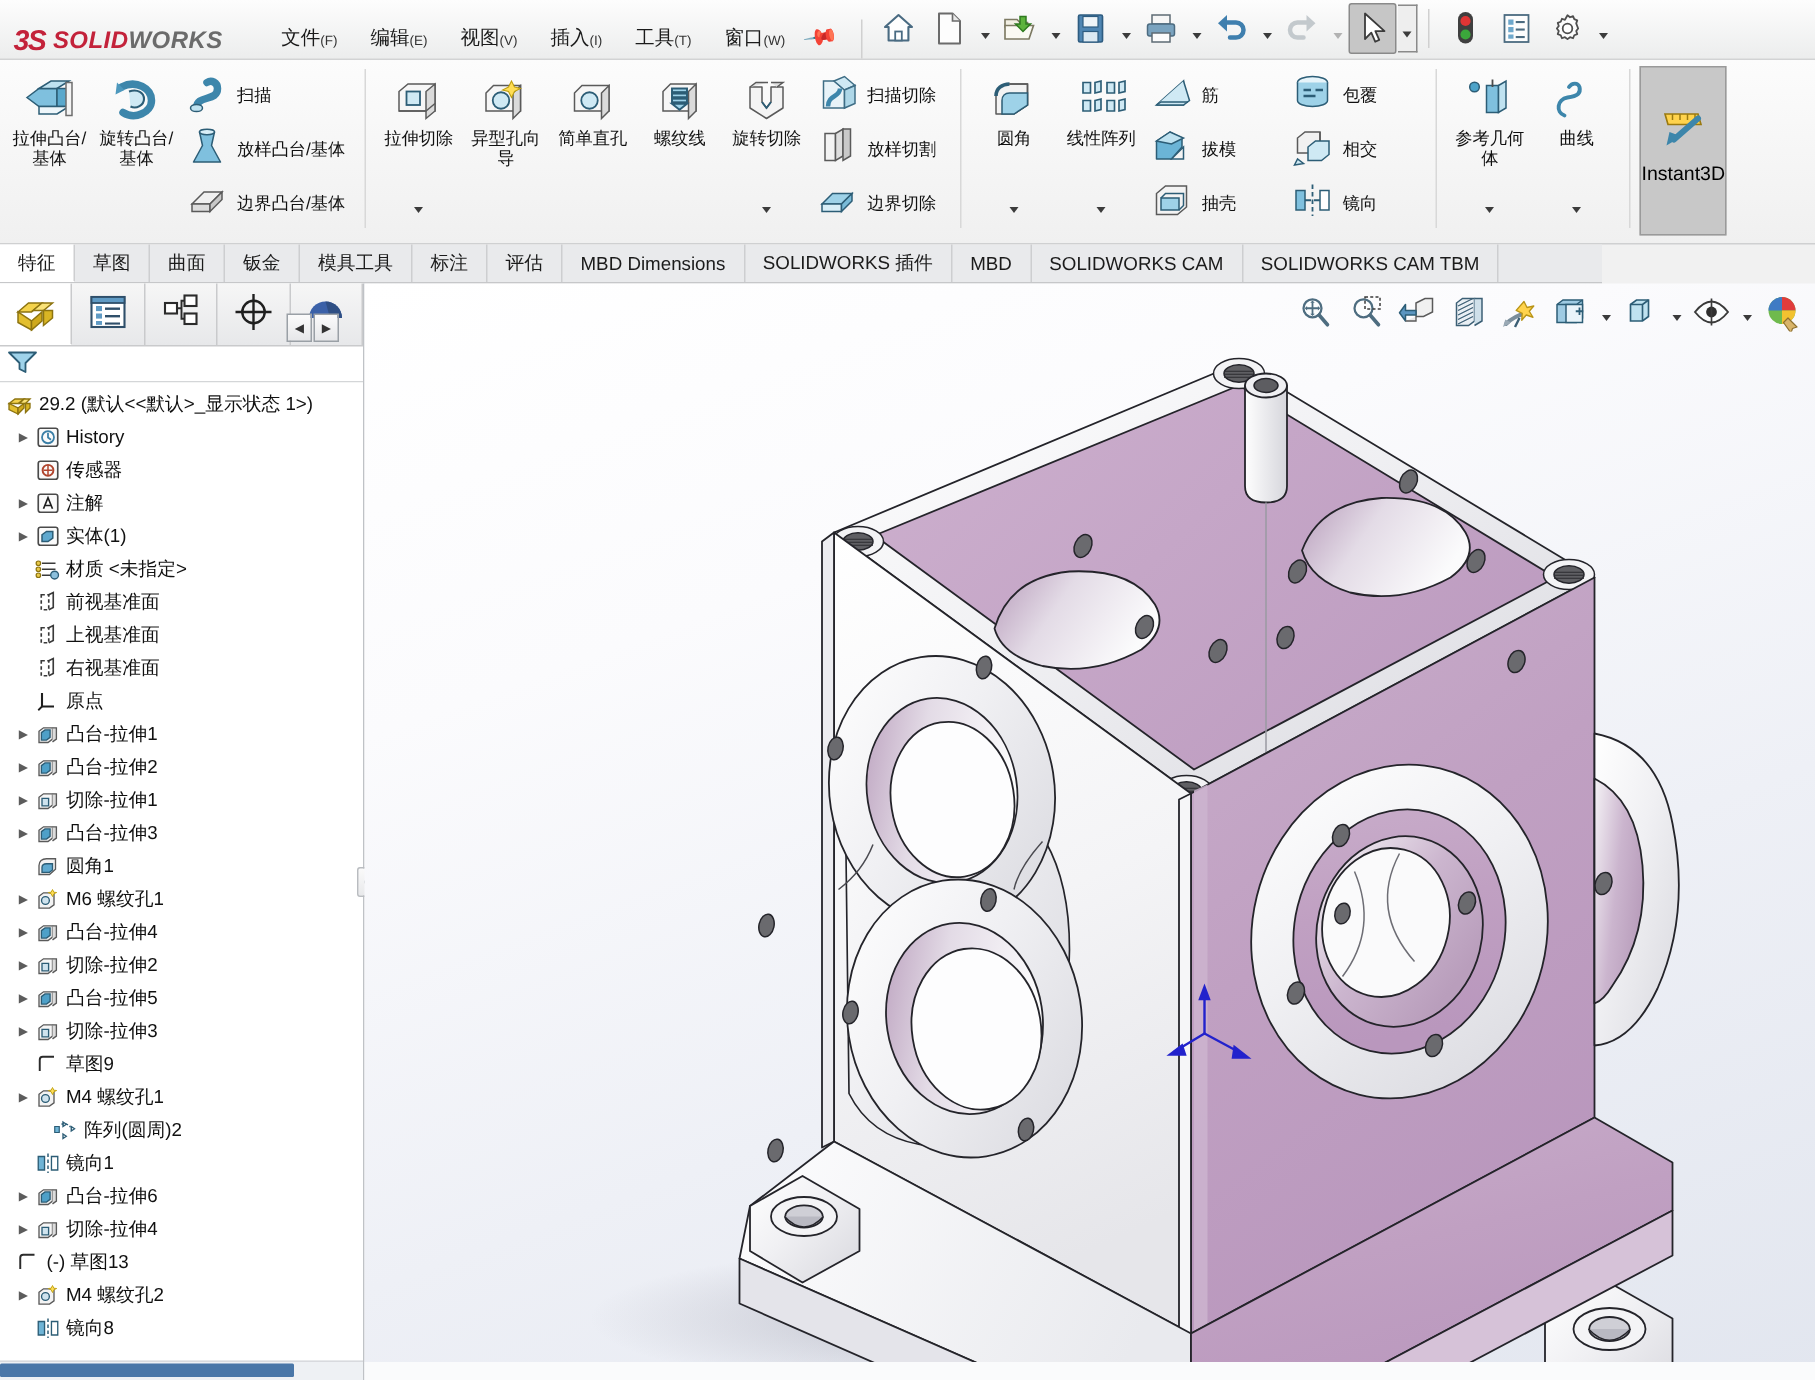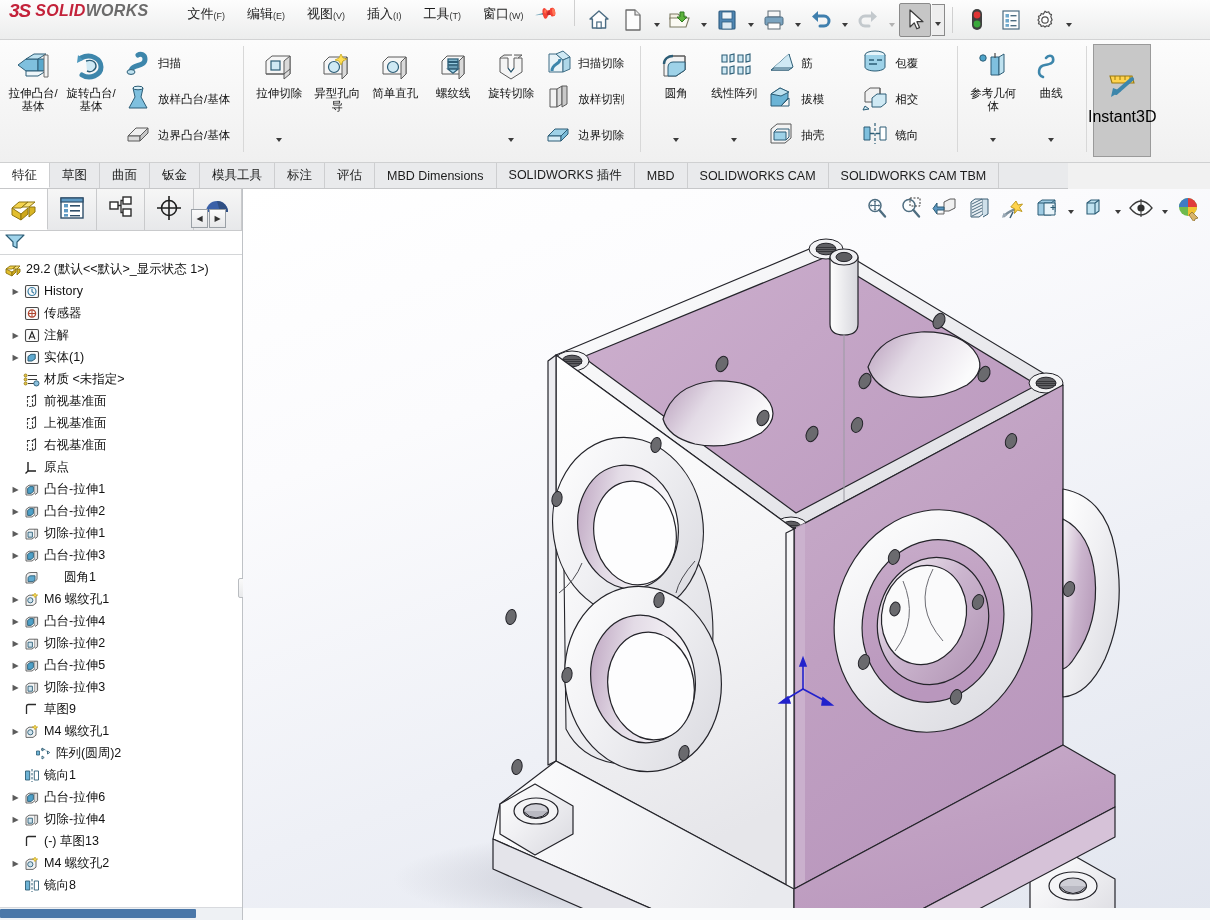--- a/index.html
+++ b/index.html
@@ -9,21 +9,21 @@
     font-size:12px;color:#000;background:#f1f1f1;
     -webkit-font-smoothing:antialiased;
   }
   #app{position:relative;width:1210px;height:920px;}
 
   
   .menubar{
     position:absolute;left:0;top:0;width:1210px;height:40px;
     background:linear-gradient(#fdfdfd,#eceded);
     border-bottom:1px solid #d2d3d4;
-    display:flex;align-items:flex-start;box-sizing:border-box;
+    display:flex;align-items:flex-end;box-sizing:border-box;
   }
   .logo{display:flex;align-items:center;margin-left:9px;margin-right:28px;user-select:none;}
   .logo .ds{
     font-weight:bold;font-style:italic;font-size:19px;color:#c3223a;letter-spacing:-1px;
     margin-right:5px;
   }
   .logo .sw{font-weight:bold;font-style:italic;font-size:16px;letter-spacing:.3px;}
   .logo .sw .a{color:#c3223a;}
   .logo .sw .b{color:#6b6b6b;}
   .menus{display:flex;align-items:center;gap:0px;}
@@ -67,21 +67,21 @@
   .small{
     display:flex;align-items:center;gap:5px;height:34px;padding:0 6px 0 2px;
     cursor:default;border:1px solid transparent;border-radius:2px;min-width:84px;
   }
   .small .lab{font-size:11.5px;color:#111;white-space:nowrap;}
   .stack{display:flex;flex-direction:column;padding-top:2px;}
   .inst{
     width:58px;height:113px;margin-top:1px;background:#c8c8c8;border:1px solid #9a9a9a;
     display:flex;flex-direction:column;align-items:center;padding-top:24px;box-sizing:border-box;
   }
-  .inst .lab{font-size:16px;margin-top:6px;}
+  .inst .lab{font-size:13px;margin-top:6px;}
 
   
   .tabstrip{
     position:absolute;left:0;top:163px;width:1068px;height:26px;
     background:#e9eaec;border-bottom:1px solid #c6c7c9;box-sizing:border-box;
     display:flex;align-items:flex-end;
   }
   .tab{
     height:25px;display:flex;align-items:center;padding:0 12px;font-size:12.5px;
     color:#1b1b1b;border-right:1px solid #cdced0;cursor:default;white-space:nowrap;
@@ -827,21 +827,21 @@
         <span class="arrow">▶</span>
         <span class="ticon">
           <svg width="16" height="15" viewBox="0 0 16 15">
               <path d="M2 5.5 5 3.2h6v7.5L8 13H2z" fill="#f0f0f0" stroke="#5a5a5a" stroke-width=".9"></path>
               <path d="M3.6 6.4 6 4.6h3.4v5L7 11.4H3.6z" fill="#4ea0c8" stroke="#2c5d76" stroke-width=".9"></path>
               <path d="M11 3.2h2.6v7.5L11 12.6" fill="#dcdcdc" stroke="#5a5a5a" stroke-width=".9"></path>
             </svg>
         </span>
         <span>凸台-拉伸3</span>
       </div>
-      <div class="trow" style="padding-left:22px;gap:20px;">
+      <div class="trow" style="padding-left:22px;">
         <span class="ticon">
           <svg width="16" height="15" viewBox="0 0 16 15">
               <path d="M2 7c0-3 2-4.5 5-4.5h6v7L9 13H2z" fill="#f2f2f2" stroke="#5a5a5a" stroke-width=".9"></path>
               <path d="M4 8.4c0-1.8 1.4-2.6 3-2.6h4v4.2L9 11.6H4z" fill="#5fa9cf" stroke="#2c5d76" stroke-width=".9"></path>
             </svg>
         </span>
         <span>圆角1</span>
       </div>
       <div class="trow" style="padding-left:9px;">
         <span class="arrow">▶</span>
@@ -954,21 +954,21 @@
         <span class="arrow">▶</span>
         <span class="ticon">
           <svg width="16" height="15" viewBox="0 0 16 15">
               <path d="M2 5.5 5 3.2h6v7.5L8 13H2z" fill="#f6f6f6" stroke="#5a5a5a" stroke-width=".9"></path>
               <path d="M4 6.2h4.4v5H4z" fill="#cfe3ee" stroke="#2c5d76" stroke-width=".9"></path>
               <path d="M11 3.2h2.6v7.5L11 12.6" fill="#dcdcdc" stroke="#5a5a5a" stroke-width=".9"></path>
             </svg>
         </span>
         <span>切除-拉伸4</span>
       </div>
-      <div class="trow" style="padding-left:22px;">
+      <div class="trow" style="padding-left:9px;">
         <span class="ticon">
           <svg width="15" height="15" viewBox="0 0 15 15">
               <path d="M12 2.5H4.5c-1.2 0-2 .8-2 2V12" fill="none" stroke="#2b2b2b" stroke-width="1.3"></path>
             </svg>
         </span>
         <span>(-) 草图13</span>
       </div>
       <div class="trow" style="padding-left:9px;">
         <span class="arrow">▶</span>
         <span class="ticon">

